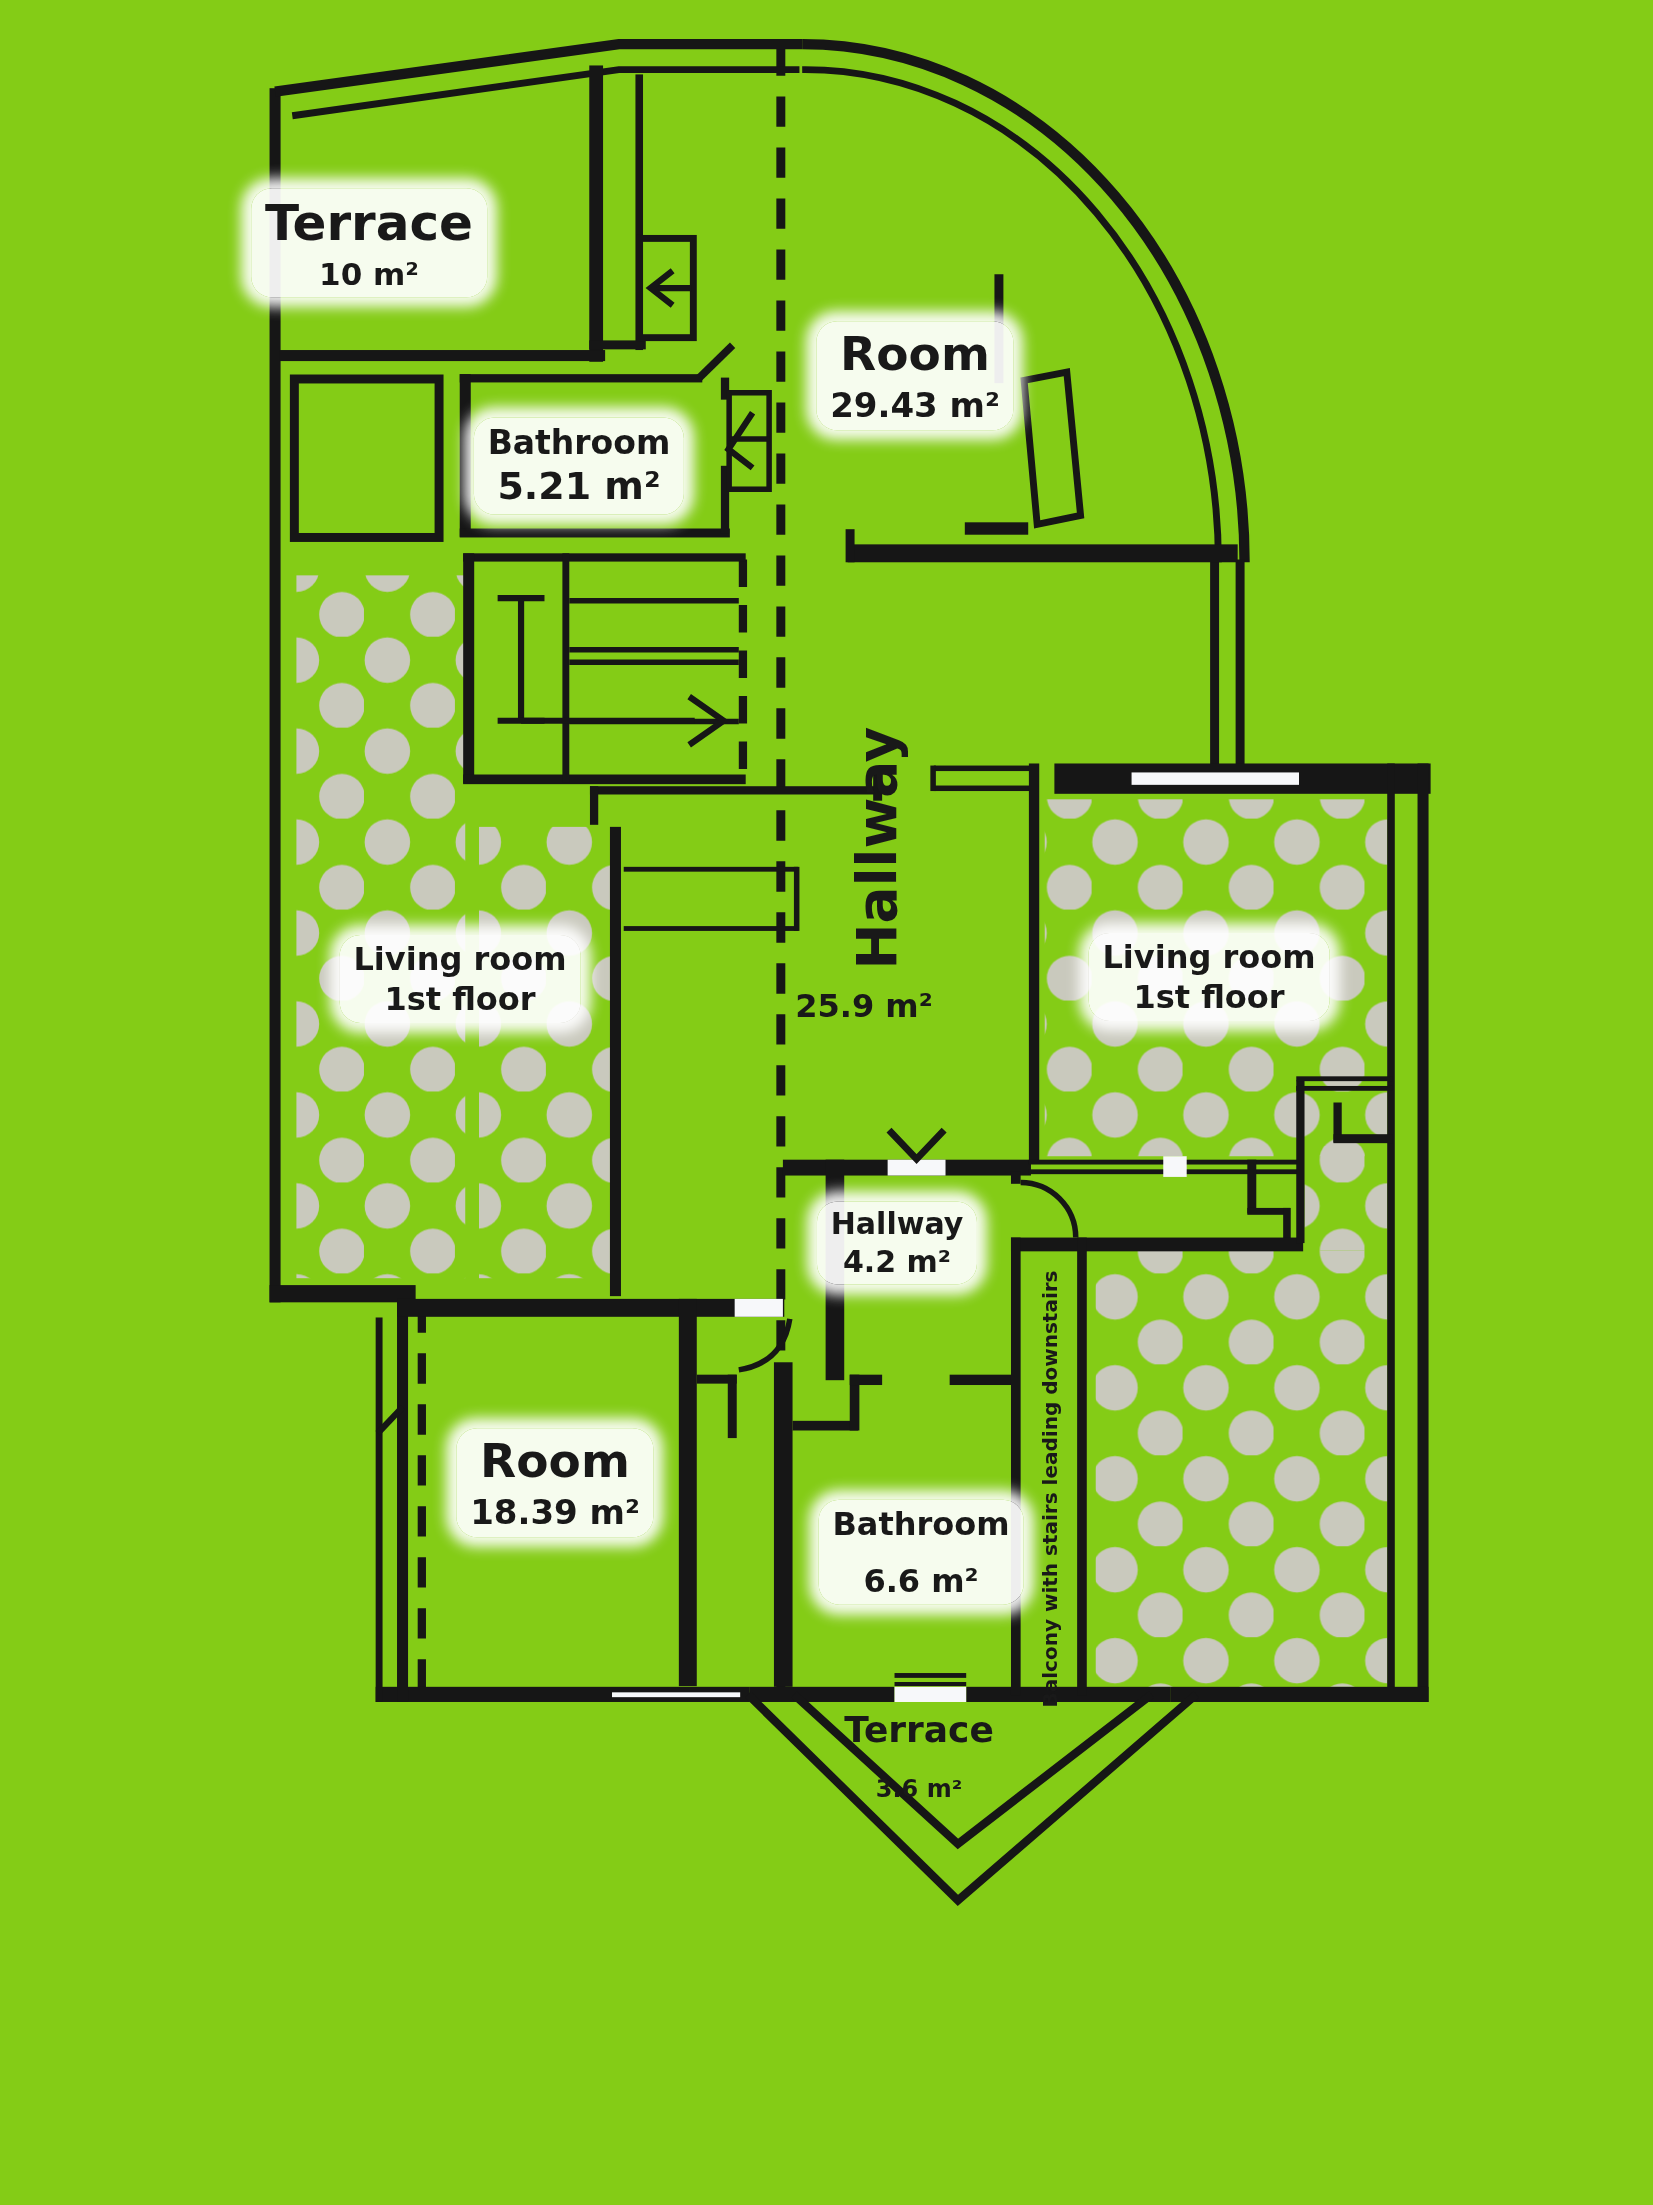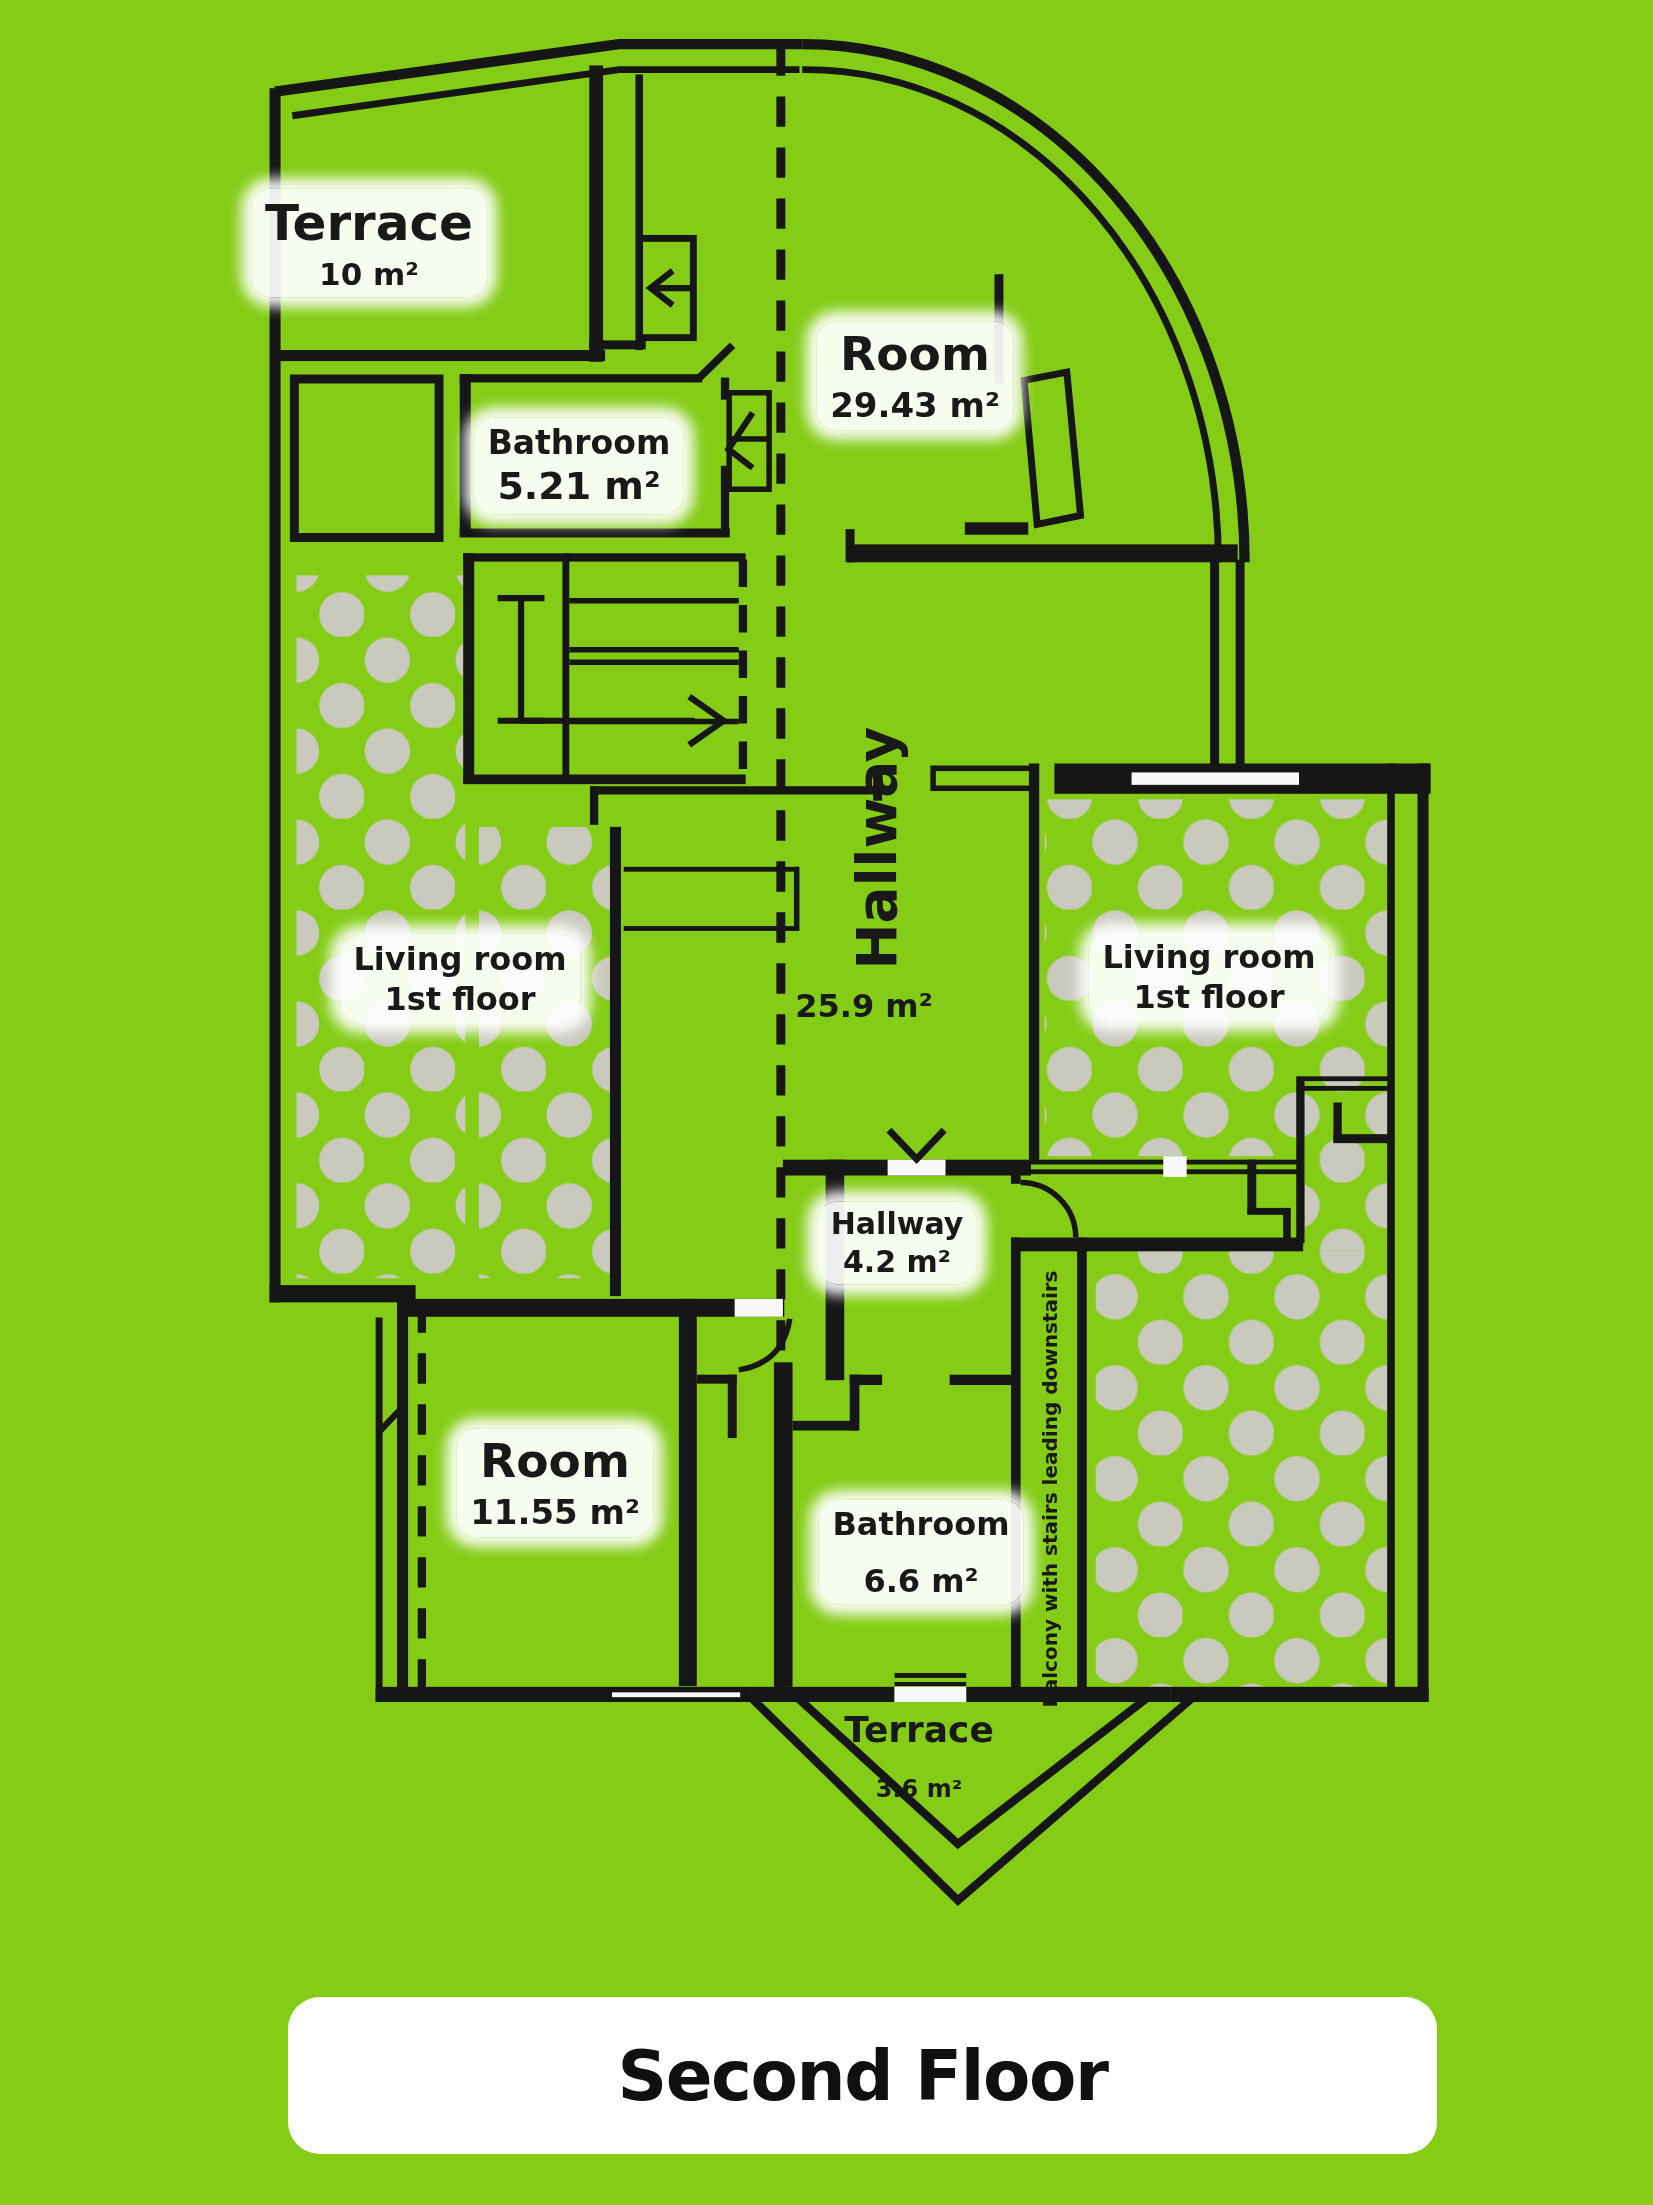--- a/index.html
+++ b/index.html
@@ -236,36 +236,33 @@
     <span class="area" style="font-size:32px;">1st floor</span>
   </div>
 
   <div class="lbl" style="left:897px;top:1243px;">
     <span class="name" style="font-size:30px;">Hallway</span>
     <span class="area" style="font-size:30px;">4.2 m²</span>
   </div>
 
   <div class="lbl" style="left:555px;top:1483px;">
     <span class="name" style="font-size:47px;">Room</span>
-    <span class="area" style="font-size:34px;">11.55 m²</span>
+    <span class="area" style="font-size:34px;">18.39 m²</span>
   </div>
 
   <div class="lbl" style="left:921px;top:1552px;">
     <span class="name" style="font-size:32px;">Bathroom</span>
     <span class="area" style="font-size:32px;margin-top:16.5px;">6.6 m²</span>
   </div>
 
 
   <div class="lbl rot plainlbl" style="left:1050px;top:1489px;font-size:20px;">
     <span>Balcony with stairs leading downstairs</span>
   </div>
 
   <div class="lbl plainlbl" style="left:919px;top:1755px;">
     <span class="name" style="font-size:36px;">Terrace</span>
     <span class="area" style="font-size:24px;margin-top:22px;">3.6 m²</span>
   </div>
 
-  <div class="band">
-    <span class="title">Second Floor</span>
-  </div>
 
 </div>
 
 
 </body></html>

